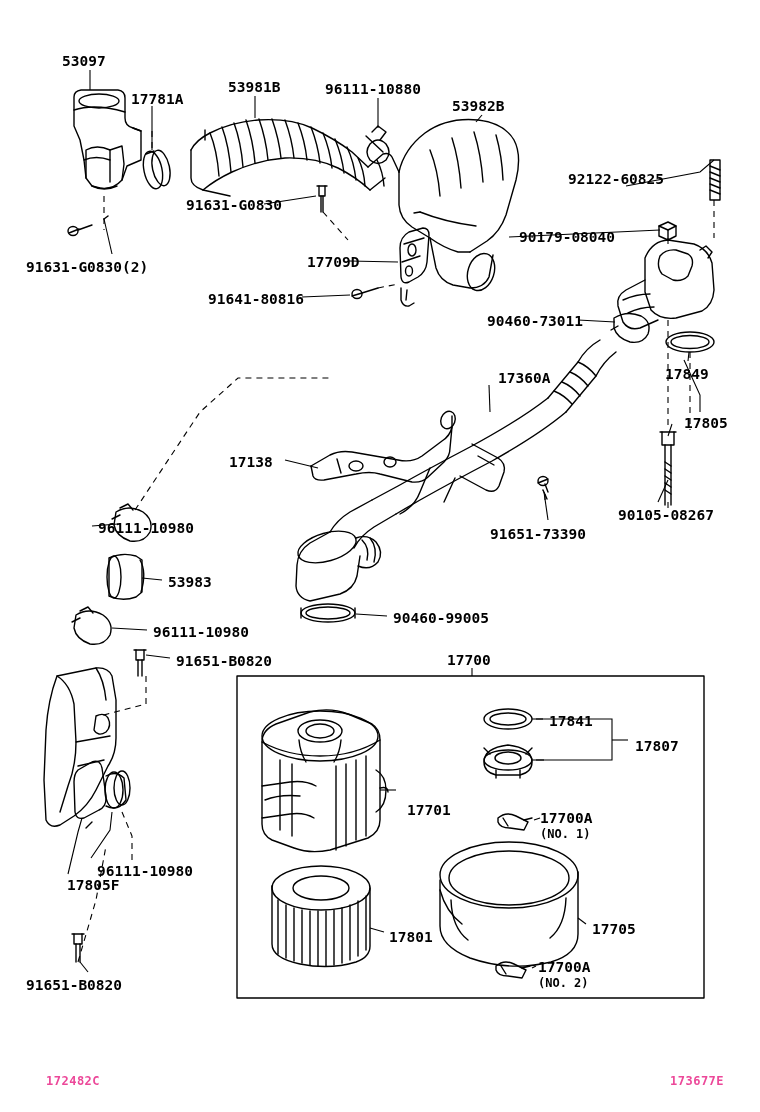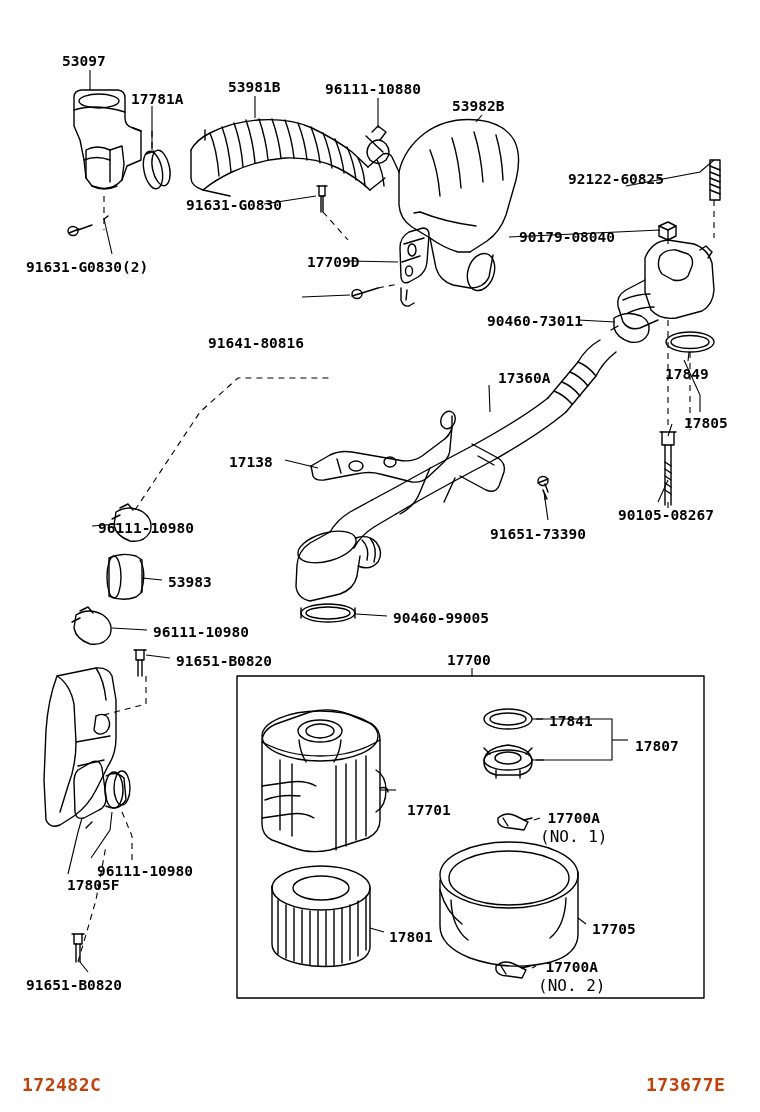--- a/index.html
+++ b/index.html
@@ -33,37 +33,38 @@
     font-size: 14.5px;
     font-weight: bold;
     letter-spacing: 0px;
     white-space: nowrap;
     color: #000;
     line-height: 1.05;
   }
   .corner {
     position: absolute;
     font-family: "DejaVu Sans Mono", monospace;
-    font-size: 18px;
+    font-size: 12px;
     font-weight: bold;
     letter-spacing: 0.5px;
-    color: #c2410c;
+    color: #ec4899;
+    margin-left: 24px;
   }
   .stack {
     position: absolute;
     font-family: "DejaVu Sans Mono", monospace;
     font-size: 14.5px;
     font-weight: bold;
     white-space: nowrap;
-    text-align: center;
+    text-align: left;
   }
   .stack .l2 {
     display: block;
-    font-size: 16px;
-    font-weight: normal;
+    font-size: 12px;
+    font-weight: bold;
     margin-top: 1px;
   }
 </style>
 </head>
 <body>
 
 <div id="diagram-root">
 
   <svg class="art" viewBox="0 0 760 1112" xmlns="http://www.w3.org/2000/svg">
     <g fill="none" stroke="#000" stroke-width="1.4" stroke-linecap="round" stroke-linejoin="round">
@@ -456,21 +457,21 @@
   <div class="lbl" style="left:62px; top:54px;">53097</div>
   <div class="lbl" style="left:131px; top:92px;">17781A</div>
   <div class="lbl" style="left:228px; top:80px;">53981B</div>
   <div class="lbl" style="left:325px; top:82px;">96111-10880</div>
   <div class="lbl" style="left:452px; top:99px;">53982B</div>
   <div class="lbl" style="left:568px; top:172px;">92122-60825</div>
   <div class="lbl" style="left:186px; top:198px;">91631-G0830</div>
   <div class="lbl" style="left:519px; top:230px;">90179-08040</div>
   <div class="lbl" style="left:26px; top:260px;text-align:center;">91631-G0830(2)</div>
   <div class="lbl" style="left:307px; top:255px;">17709D</div>
-  <div class="lbl" style="left:208px; top:292px;margin-top:44px;">91641-80816</div>
+  <div class="lbl" style="left:208px; top:292px;">91641-80816</div>
   <div class="lbl" style="left:487px; top:314px;">90460-73011</div>
   <div class="lbl" style="left:665px; top:367px;">17849</div>
   <div class="lbl" style="left:684px; top:416px;">17805</div>
   <div class="lbl" style="left:454px; top:371px;margin-left:44px;">17360A</div>
   <div class="lbl" style="left:229px; top:455px;">17138</div>
   <div class="lbl" style="left:490px; top:527px;">91651-73390</div>
   <div class="lbl" style="left:618px; top:508px;text-align:center;">90105-08267</div>
   <div class="lbl" style="left:98px; top:521px;">96111-10980</div>
   <div class="lbl" style="left:168px; top:575px;">53983</div>
   <div class="lbl" style="left:393px; top:611px;">90460-99005</div>

